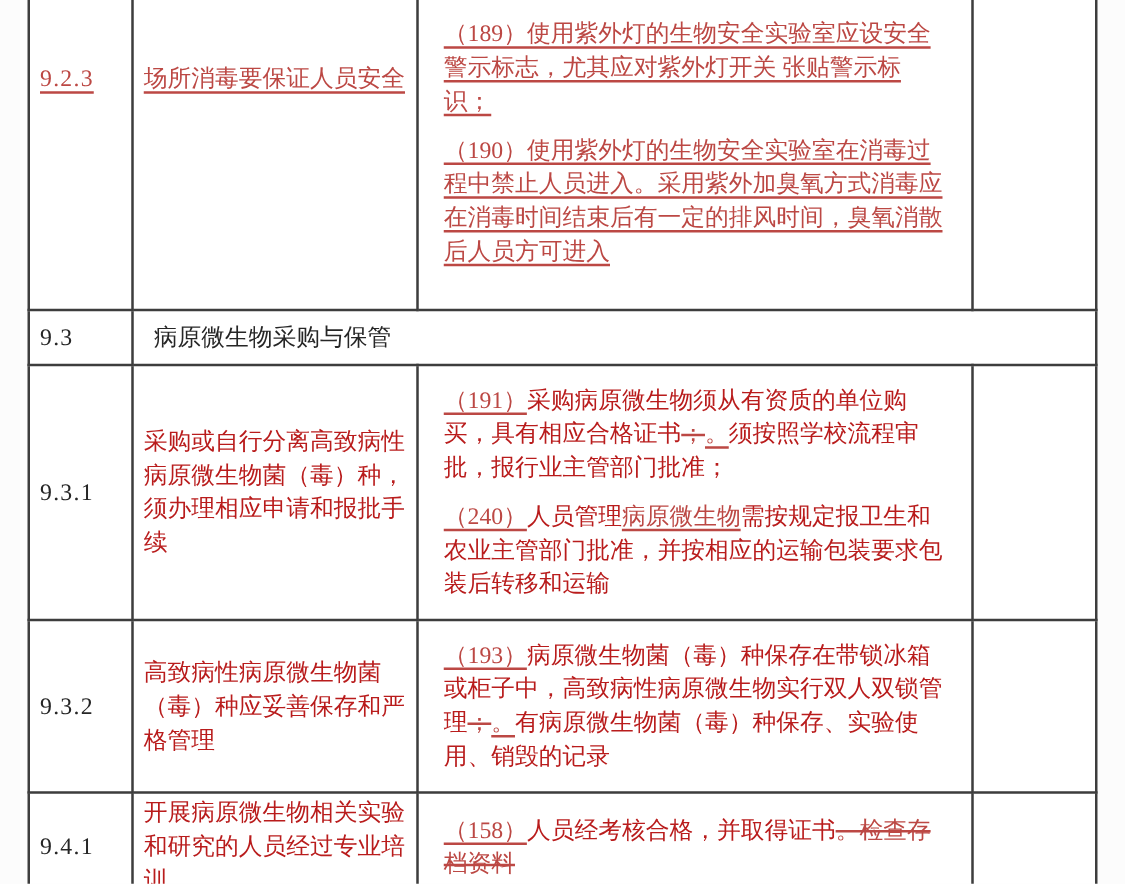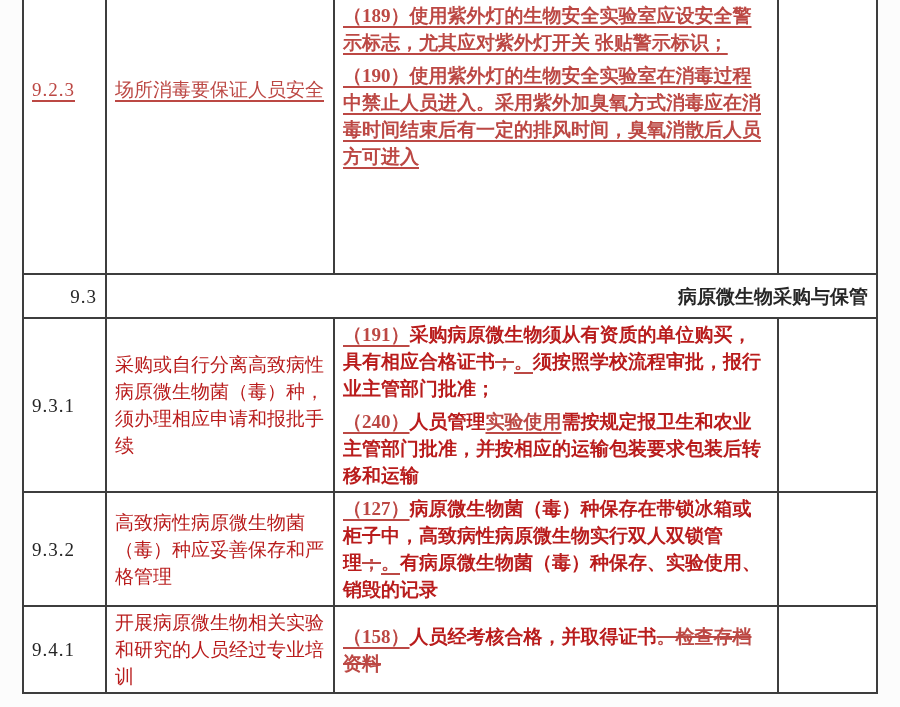--- a/index.html
+++ b/index.html
@@ -34,52 +34,51 @@
     color: #262626;
     overflow: hidden;
   }
   col.c-code    { width: 83px;  }
   col.c-desc    { width: 228px; }
   col.c-content { width: 444px; }
   col.c-check   { width: 99px;  }
 
   
   tr.r0 td { height: 195px; }
-  tr.r1 td { height: 38px; text-align: right;  }
+  tr.r1 td { height: 38px;  }
   tr.r2 td { height: 165px; }
   tr.r3 td { height: 106px; }
   tr.r4 td { height: 34px;  }
   tr.r5 td { height: 78px;  }
 
   
   tr.r0 td.code-cell, tr.r0 td.desc-cell {
     vertical-align: top;
-    padding-top: 76px;
+    padding-top: 50px;
   }
   tr.r0 td.content-cell { vertical-align: top; }
 
   td.code-cell {
     letter-spacing: 1px;
     padding-left: 8px;
   }
   td.desc-cell { padding-left: 6px; padding-right: 6px; }
   td.content-cell {
     vertical-align: top;
     padding: 3px 10px 3px 8px;
   }
   td.content-cell p {
-    margin: 0;
+    margin: 12px;
     padding: 0;
-    font-weight: bold;
   }
   td.content-cell p + p { margin-top: 6px; }
 
   tr.section td.title-cell {
-    font-weight: bold;
-    padding-left: 4px;
+    font-weight: normal;
+    padding-left: 16px;
   }
 
   
   .seg.plain { color: #b91c1c; }
   .seg.ins {
     color: var(--accent-red, #bc4844);
     text-decoration: underline;
     text-decoration-thickness: 2px;
     text-underline-offset: 4px;
   }
@@ -119,29 +118,29 @@
         </tr>
         <tr class="r1 section">
           <td class="code-cell plain">9.3</td>
           <td class="title-cell" colspan="3">病原微生物采购与保管</td>
         </tr>
         <tr class="r2 item">
           <td class="code-cell plain">9.3.1</td>
           <td class="desc-cell"><span class="seg plain">采购或自行分离高致病性病原微生物菌（毒）种，须办理相应申请和报批手续</span></td>
           <td class="content-cell">
             <p><span class="seg ins">（191）</span><span class="seg plain">采购病原微生物须从有资质的单位购买，具有相应合格证书</span><span class="seg del">；</span><span class="seg ins">。</span><span class="seg plain">须按照学校流程审批，报行业主管部门批准；</span></p>
-            <p><span class="seg ins">（240）</span><span class="seg plain">人员管理</span><span class="seg ins">实验使用</span><span class="seg plain">需按规定报卫生和农业主管部门批准，并按相应的运输包装要求包装后转移和运输</span></p>
+            <p><span class="seg ins">（240）</span><span class="seg plain">人员管理</span><span class="seg ins">病原微生物</span><span class="seg plain">需按规定报卫生和农业主管部门批准，并按相应的运输包装要求包装后转移和运输</span></p>
           </td>
           <td class="check-cell"></td>
         </tr>
         <tr class="r3 item">
           <td class="code-cell plain">9.3.2</td>
           <td class="desc-cell"><span class="seg plain">高致病性病原微生物菌（毒）种应妥善保存和严格管理</span></td>
           <td class="content-cell">
-            <p><span class="seg ins">（127）</span><span class="seg plain">病原微生物菌（毒）种保存在带锁冰箱或柜子中，高致病性病原微生物实行双人双锁管理</span><span class="seg del">；</span><span class="seg ins">。</span><span class="seg plain">有病原微生物菌（毒）种保存、实验使用、销毁的记录</span></p>
+            <p><span class="seg ins">（193）</span><span class="seg plain">病原微生物菌（毒）种保存在带锁冰箱或柜子中，高致病性病原微生物实行双人双锁管理</span><span class="seg del">；</span><span class="seg ins">。</span><span class="seg plain">有病原微生物菌（毒）种保存、实验使用、销毁的记录</span></p>
           </td>
           <td class="check-cell"></td>
         </tr>
         <tr class="r5 item">
           <td class="code-cell plain">9.4.1</td>
           <td class="desc-cell"><span class="seg plain">开展病原微生物相关实验和研究的人员经过专业培训</span></td>
           <td class="content-cell">
             <p><span class="seg ins">（158）</span><span class="seg plain">人员经考核合格，并取得证书</span><span class="seg del">。检查存档资料</span></p>
           </td>
           <td class="check-cell"></td>

